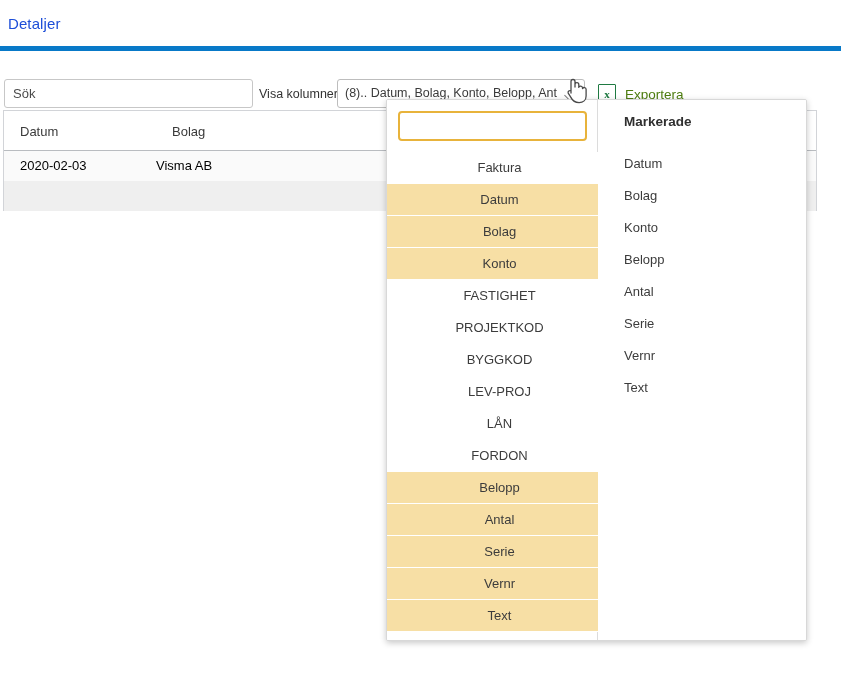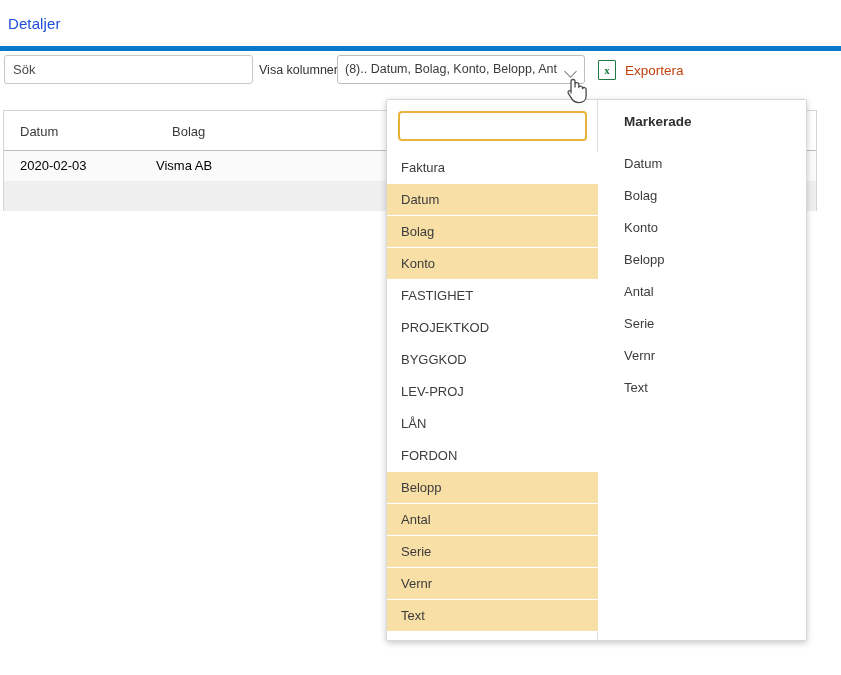--- a/index.html
+++ b/index.html
@@ -31,21 +31,21 @@
   .blue-rule {
     position: absolute;
     left: 0; top: 46px;
     width: 841px; height: 5px;
     background: #0879c8;
   }
 
   
   .toolbar {
     position: absolute;
-    left: 0; top: 48px;
+    left: 0; top: 72px;
     width: 841px; height: 44px;
   }
   .search-box {
     position: absolute;
     left: 4px; top: 7px;
     width: 249px; height: 29px;
     border: 1px solid #c7c7c7;
     border-radius: 3px;
     background: #fff;
     font-family: "Liberation Sans", sans-serif;
@@ -119,21 +119,21 @@
     left: 0; right: 0; top: 3px;
     text-align: center;
     font-size: 11px;
     font-weight: bold;
     color: #1f7a42;
     font-family: "Liberation Serif", serif;
     line-height: 13px;
   }
   .export-label {
     font-size: 13.5px;
-    color: #c2410c;
+    color: #4d7c0f;
     white-space: nowrap;
   }
 
   
   .table-wrap {
     position: absolute;
     left: 3px; top: 110px;
     width: 814px;
     border-left: 1px solid #d2d4d8;
     border-right: 1px solid #d2d4d8;
@@ -212,20 +212,21 @@
   }
   .dd-item {
     height: 32px;
     line-height: 32px;
     padding-left: 14px;
     font-size: 13px;
     color: #3c3c3c;
     white-space: nowrap;
     cursor: pointer;
     background: #fff;
+    text-align: center;
   }
   .dd-item.sel {
     background: #f7dfa5;
     border-bottom: 1px solid #ffffff;
     height: 32px;
     line-height: 31px;
   }
 
   .dd-right {
     flex: 1;

